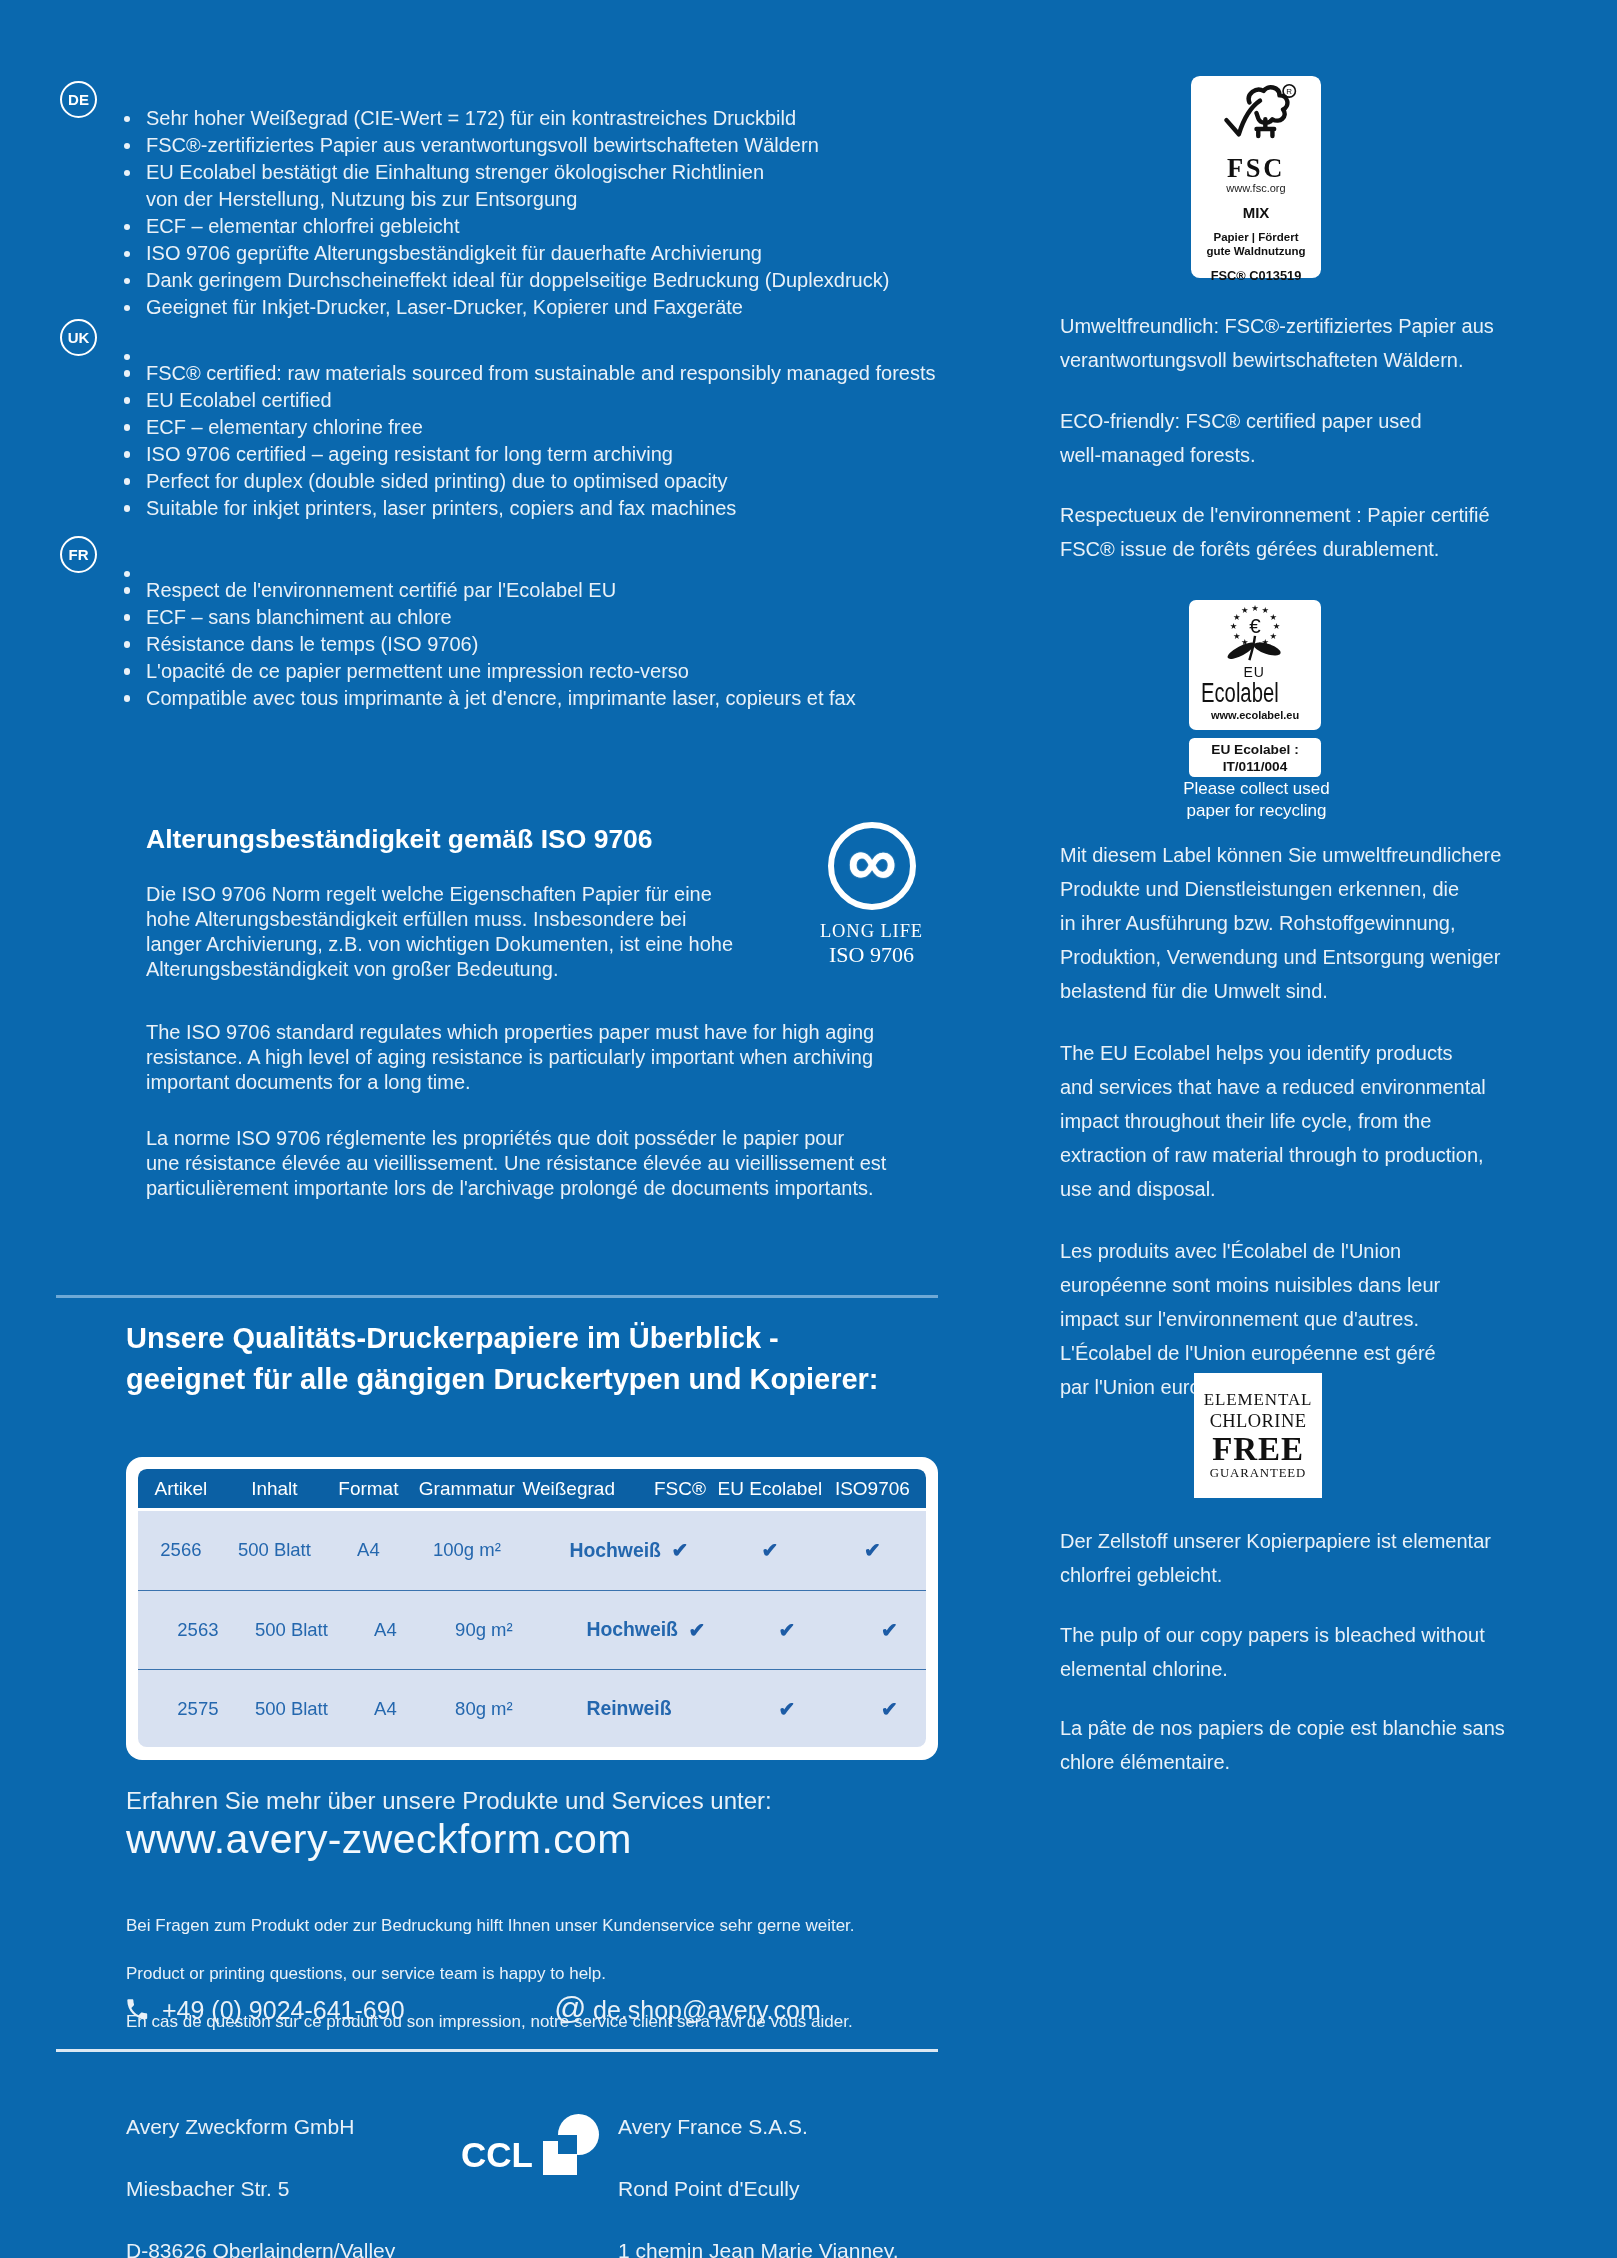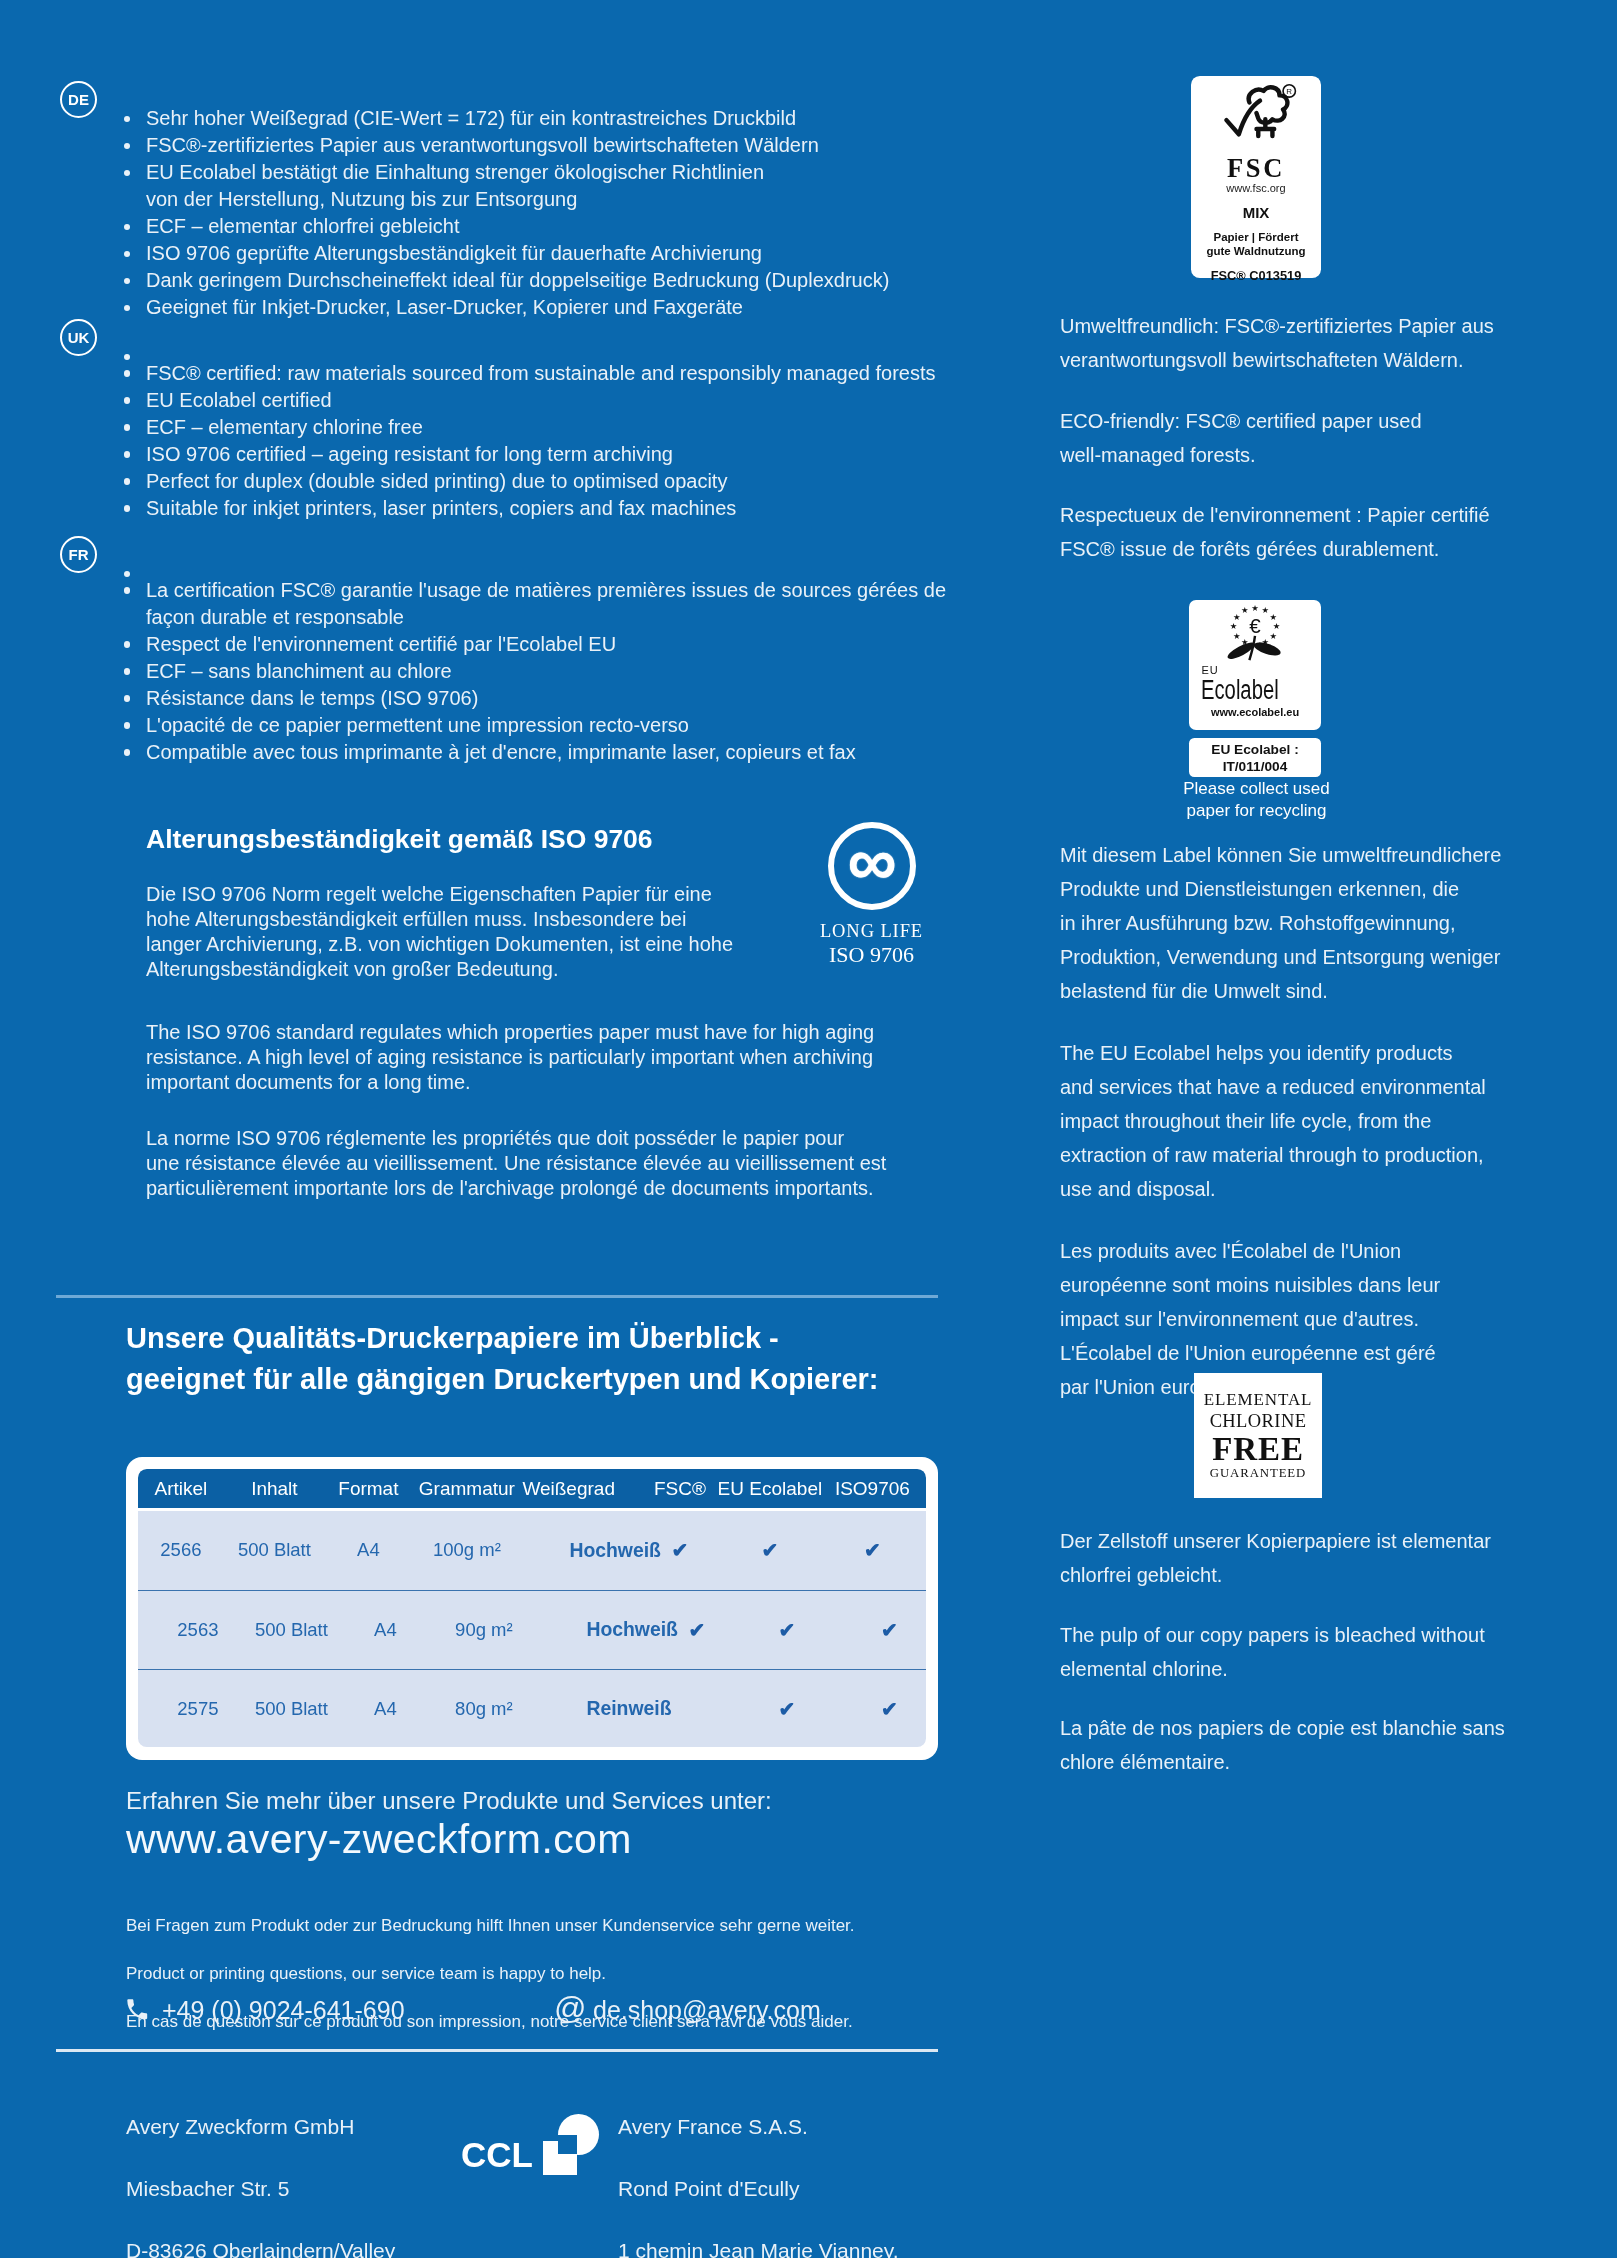--- a/index.html
+++ b/index.html
@@ -68,21 +68,21 @@
   .fsc-box{width:130px;height:202px;background:#fff;border-radius:8.8px;color:#111;
     text-align:center;padding-top:7px;}
   .fsc-brand{font-family:"Liberation Serif",serif;font-weight:bold;font-size:26.5px;letter-spacing:2.6px;line-height:26.5px;}
   .fsc-url{font-size:11px;color:#222;}
   .fsc-mix{font-size:15px;font-weight:bold;margin-top:10.6px;}
   .fsc-lines{font-size:11.5px;font-weight:bold;line-height:14px;margin-top:8.8px;}
   .fsc-lic{font-size:12.8px;font-weight:bold;margin-top:9.7px;}
   .rpara{font-size:20px;line-height:34px;white-space:pre-line;}
   .eco-box{width:132px;height:130px;background:#fff;border-radius:7px;color:#111;padding-top:3.5px;}
   .eco-word-wrap{padding-left:12.4px;line-height:1;}
-  .eco-eu{font-size:11px;letter-spacing:0.9px;}
+  .eco-eu{font-size:14px;letter-spacing:0.9px;margin-left:42px;}
   .eco-name{display:inline-block;font-size:22px;transform:scale(0.92,1.28);transform-origin:left top;}
   .eco-url{font-size:11px;font-weight:bold;text-align:center;margin-top:8px;}
   .cert-box{width:132px;height:39px;background:#fff;border-radius:5.3px;color:#111;
     font-size:13.7px;font-weight:bold;line-height:17px;text-align:center;display:flex;
     flex-direction:column;justify-content:center;}
   .recycle{width:229px;text-align:center;font-size:17px;line-height:21.6px;color:#fff;white-space:pre-line;}
   .ecf-box{width:128px;height:125px;background:#fff;color:#111;text-align:center;
     font-family:"Liberation Serif",serif;display:flex;flex-direction:column;justify-content:center;gap:0.9px;}
   .ecf0{font-size:17px;letter-spacing:0.9px;}
   .ecf1{font-size:18.5px;letter-spacing:0.4px;}
@@ -161,25 +161,20 @@
         <span class="btxt">Suitable for inkjet printers, laser printers, copiers and fax machines</span>
       </li>
   </ul>
 
   <div class="abs badge" style="left:60px;top:536px;">
       <span>FR</span>
     </div>
   <ul class="abs bullets" style="left:122px;top:540px;">
     <li>
         <span class="dot"></span>
-      </li>
-    <li>
-        <span class="dot"></span>
-        <span class="btxt">La certification FSC® garantie l'usage de matières premières issues de sources gérées de
-façon durable et responsable</span>
       </li>
     <li>
         <span class="dot"></span>
         <span class="btxt">Respect de l'environnement certifié par l'Ecolabel EU</span>
       </li>
     <li>
         <span class="dot"></span>
         <span class="btxt">ECF – sans blanchiment au chlore</span>
       </li>
     <li>

